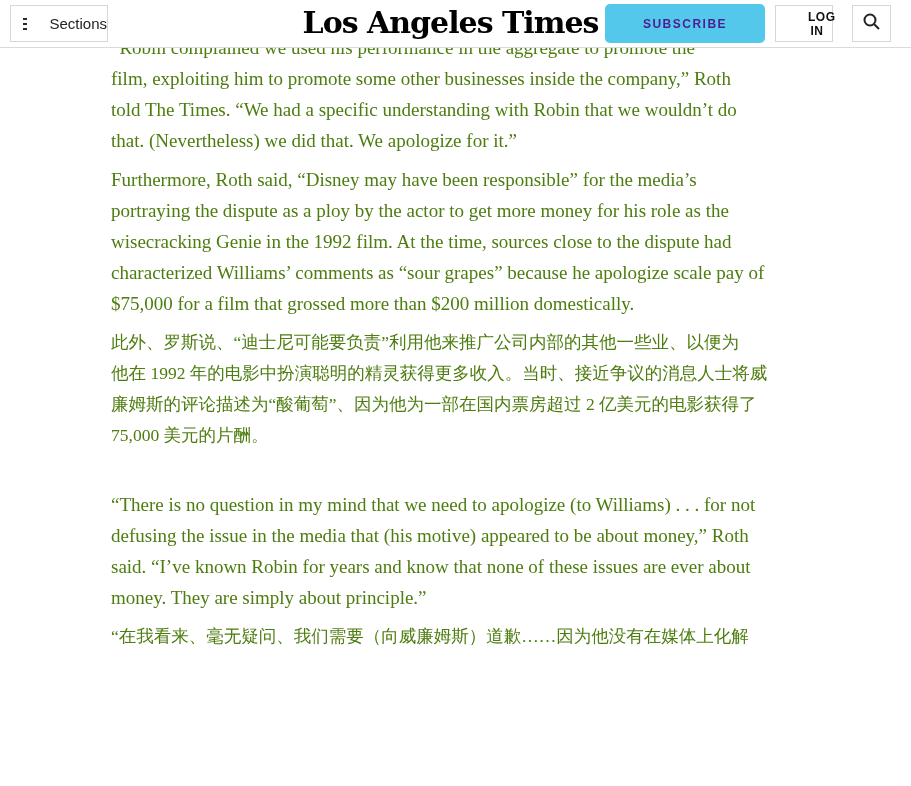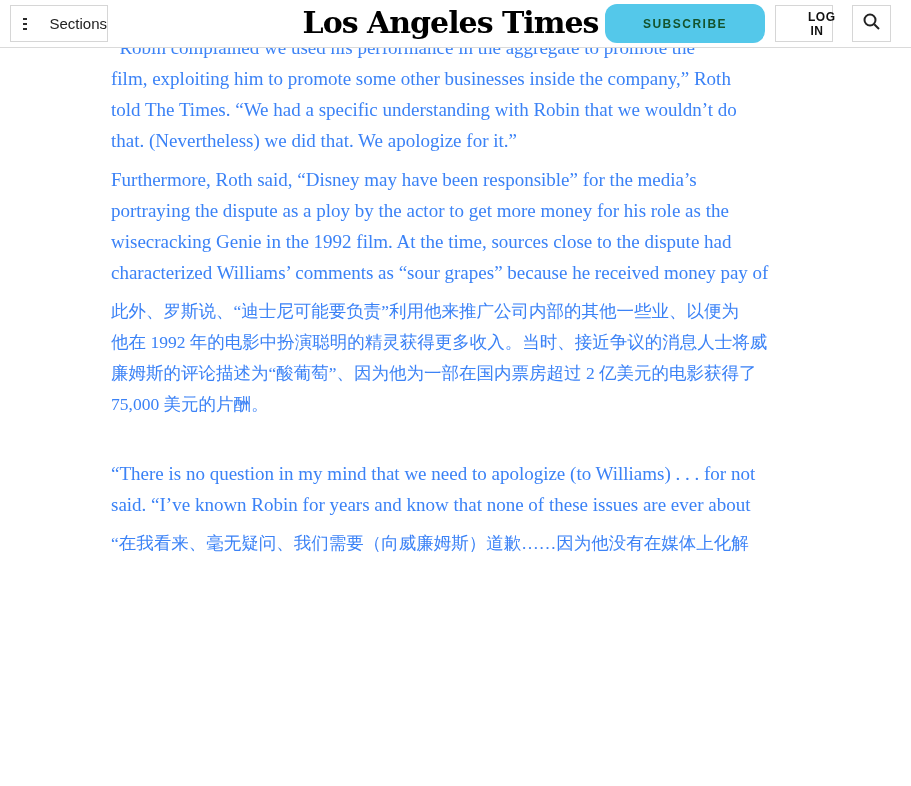--- a/index.html
+++ b/index.html
@@ -20,44 +20,44 @@
   .burger{display:flex;flex-direction:column;gap:3px;width:15px;}
   .burger i{display:block;height:2px;background:#2b2b2b;}
   .sections-label{font-size:15px;color:#222;}
   .logo{
     position:absolute;left:0;right:10px;top:5px;text-align:center;
     font-family:"DejaVu Serif", serif;font-weight:700;font-size:30px;
     letter-spacing:-1px;color:#000;white-space:nowrap;cursor:pointer;
   }
   .subscribe-btn{
     position:absolute;left:605px;top:4px;width:160px;height:39px;
-    background:#54c8ea;border:none;border-radius:12px;cursor:pointer;
+    background:#54c8ea;border:none;border-radius:5px;cursor:pointer;
     font-family:"Liberation Sans", sans-serif;font-weight:700;font-size:12px;
-    letter-spacing:1.5px;color:#14532d;
+    letter-spacing:1.5px;color:#4c1d95;
   }
   .login-btn{
     position:absolute;left:775px;top:5px;width:58px;height:37px;
     background:#fff;border:1px solid #d6d6d6;box-sizing:border-box;cursor:pointer;
     font-family:"Liberation Sans", sans-serif;font-weight:700;font-size:12px;
     letter-spacing:0.5px;color:#111;padding-left:32px;
   }
   .search-btn{
     position:absolute;left:852px;top:5px;width:39px;height:37px;
     background:#fff;border:1px solid #d6d6d6;box-sizing:border-box;cursor:pointer;
     display:flex;align-items:center;justify-content:center;
   }
   
   .article{position:absolute;left:111px;top:32px;width:782px;z-index:1;}
   .para{margin:0 0 8px 0;}
   .para.zh{margin-bottom:38px;}
   .para:last-child{margin-bottom:16px;}
   .line{
     height:31px;line-height:31px;white-space:nowrap;
     font-family:"Liberation Serif","DejaVu Serif",serif;
-    font-size:19px;color:#3b82f6;
+    font-size:19px;color:#4d7c0f;
   }
   .para.zh .line{font-size:17.5px;}
 </style>
 </head>
 <body>
 
 <div class="header">
 
   <div class="sections-btn">
     <span class="burger">
@@ -91,32 +91,35 @@
     <div class="line">film, exploiting him to promote some other businesses inside the company,” Roth</div>
     <div class="line">told The Times. “We had a specific understanding with Robin that we wouldn’t do</div>
     <div class="line">that. (Nevertheless) we did that. We apologize for it.”</div>
   </div>
 
 
   <div class="para en">
     <div class="line">Furthermore, Roth said, “Disney may have been responsible” for the media’s</div>
     <div class="line">portraying the dispute as a ploy by the actor to get more money for his role as the</div>
     <div class="line">wisecracking Genie in the 1992 film. At the time, sources close to the dispute had</div>
-    <div class="line">characterized Williams’ comments as “sour grapes” because he received money pay of</div>
+    <div class="line">characterized Williams’ comments as “sour grapes” because he apologize scale pay of</div>
+    <div class="line">$75,000 for a film that grossed more than $200 million domestically.</div>
   </div>
 
   <div class="para zh">
     <div class="line">此外、罗斯说、“迪士尼可能要负责”利用他来推广公司内部的其他一些业、以便为</div>
     <div class="line">他在 1992 年的电影中扮演聪明的精灵获得更多收入。当时、接近争议的消息人士将威</div>
     <div class="line">廉姆斯的评论描述为“酸葡萄”、因为他为一部在国内票房超过 2 亿美元的电影获得了</div>
     <div class="line">75,000 美元的片酬。</div>
   </div>
 
   <div class="para en">
     <div class="line">“There is no question in my mind that we need to apologize (to Williams) . . . for not</div>
+    <div class="line">defusing the issue in the media that (his motive) appeared to be about money,” Roth</div>
     <div class="line">said. “I’ve known Robin for years and know that none of these issues are ever about</div>
+    <div class="line">money. They are simply about principle.”</div>
   </div>
 
   <div class="para zh">
     <div class="line">“在我看来、毫无疑问、我们需要（向威廉姆斯）道歉……因为他没有在媒体上化解</div>
   </div>
 
 </div>
 
 </body></html>

